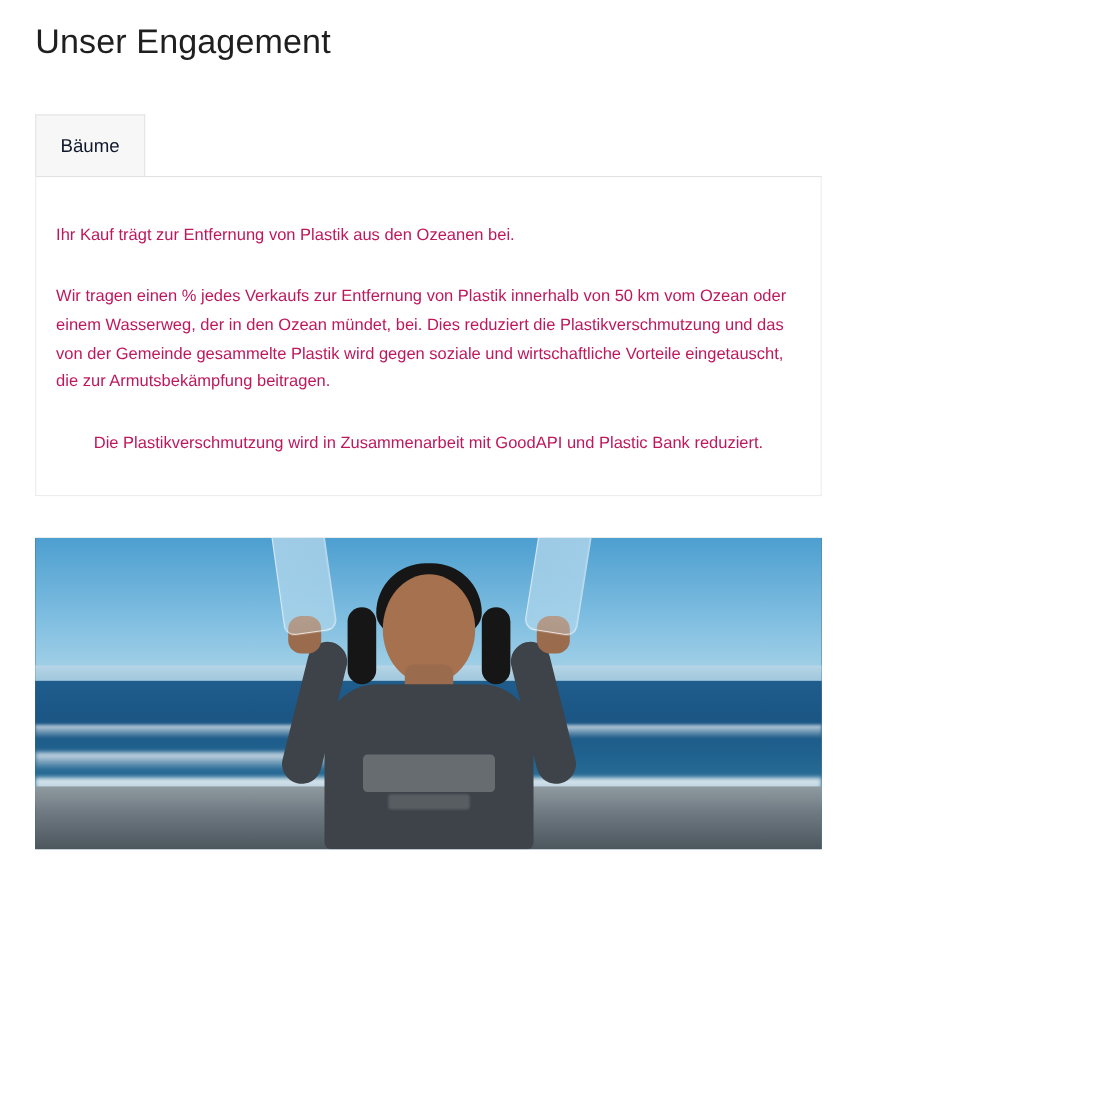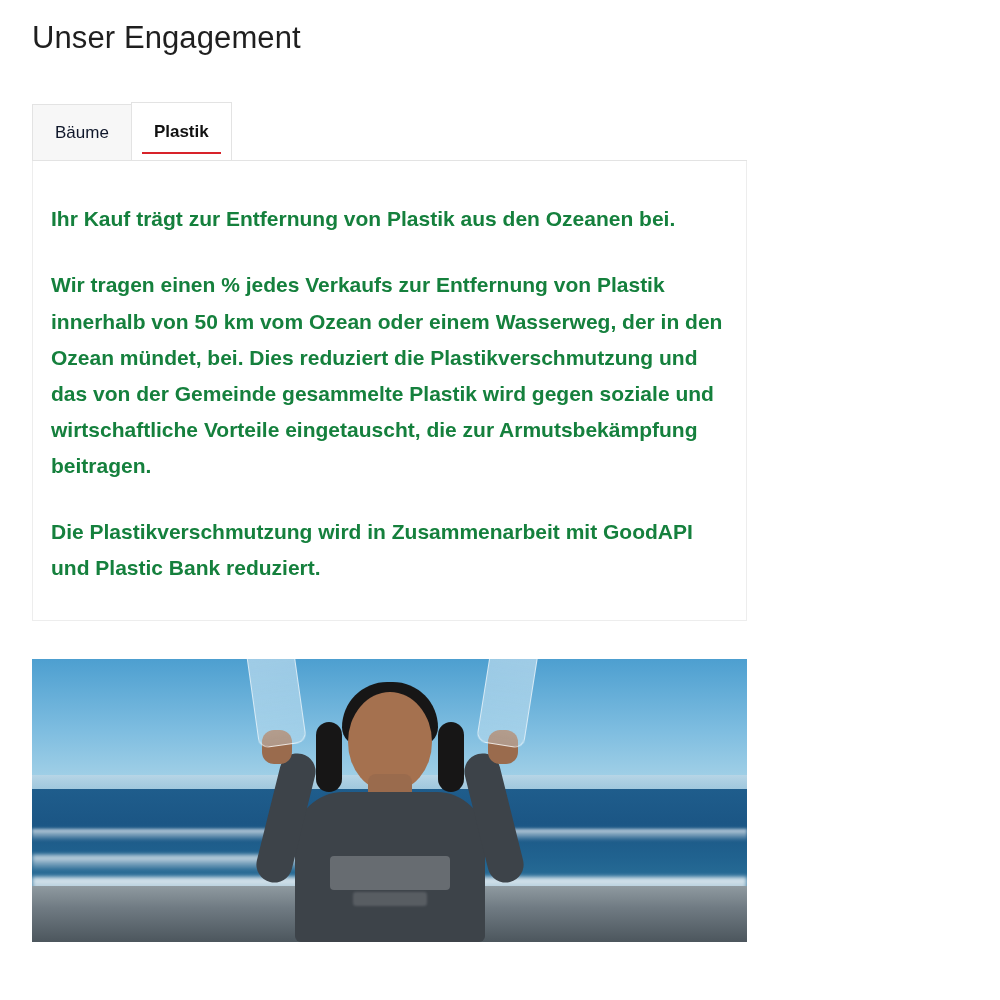--- a/index.html
+++ b/index.html
@@ -95,26 +95,26 @@
     box-sizing: border-box;
     border-left: 1px solid #ededed;
     border-right: 1px solid #ededed;
     border-bottom: 1px solid #ededed;
     background: #ffffff;
     padding: 40px 18px 34px 18px;
   }
 
   .panel p {
     margin: 0 0 30px 0;
-    font-size: 21px;
+    font-size: 15px;
     line-height: 1.72;
-    color: #15803d;
-    font-weight: 700;
-  }
-  .panel p:last-child { margin-bottom: 0; }
+    color: #be185d;
+    font-weight: 400;
+  }
+  .panel p:last-child { margin-bottom: 0; text-align: center; }
 
   
   .media {
     margin-top: 38px;
     width: 715px;
     height: 283px;
     position: relative;
     overflow: hidden;
     background: #0d3f63;
   }
@@ -210,24 +210,20 @@
 <body>
 
 <div class="page">
   <div class="content">
 
     <h1 class="page-title">Unser Engagement</h1>
 
     <div class="tabs">
       <div class="tab">
         <span>Bäume</span>
-      </div>
-      <div class="tab active">
-        <span>Plastik</span>
-        <span class="tab-underline"></span>
       </div>
     </div>
 
     <div class="panel">
       <p>Ihr Kauf trägt zur Entfernung von Plastik aus den Ozeanen bei.</p>
       <p>Wir tragen einen % jedes Verkaufs zur Entfernung von Plastik innerhalb von 50 km vom Ozean oder einem Wasserweg, der in den Ozean mündet, bei. Dies reduziert die Plastikverschmutzung und das von der Gemeinde gesammelte Plastik wird gegen soziale und wirtschaftliche Vorteile eingetauscht, die zur Armutsbekämpfung beitragen.</p>
       <p>Die Plastikverschmutzung wird in Zusammenarbeit mit GoodAPI und Plastic Bank reduziert.</p>
     </div>
 
     <div class="media">

